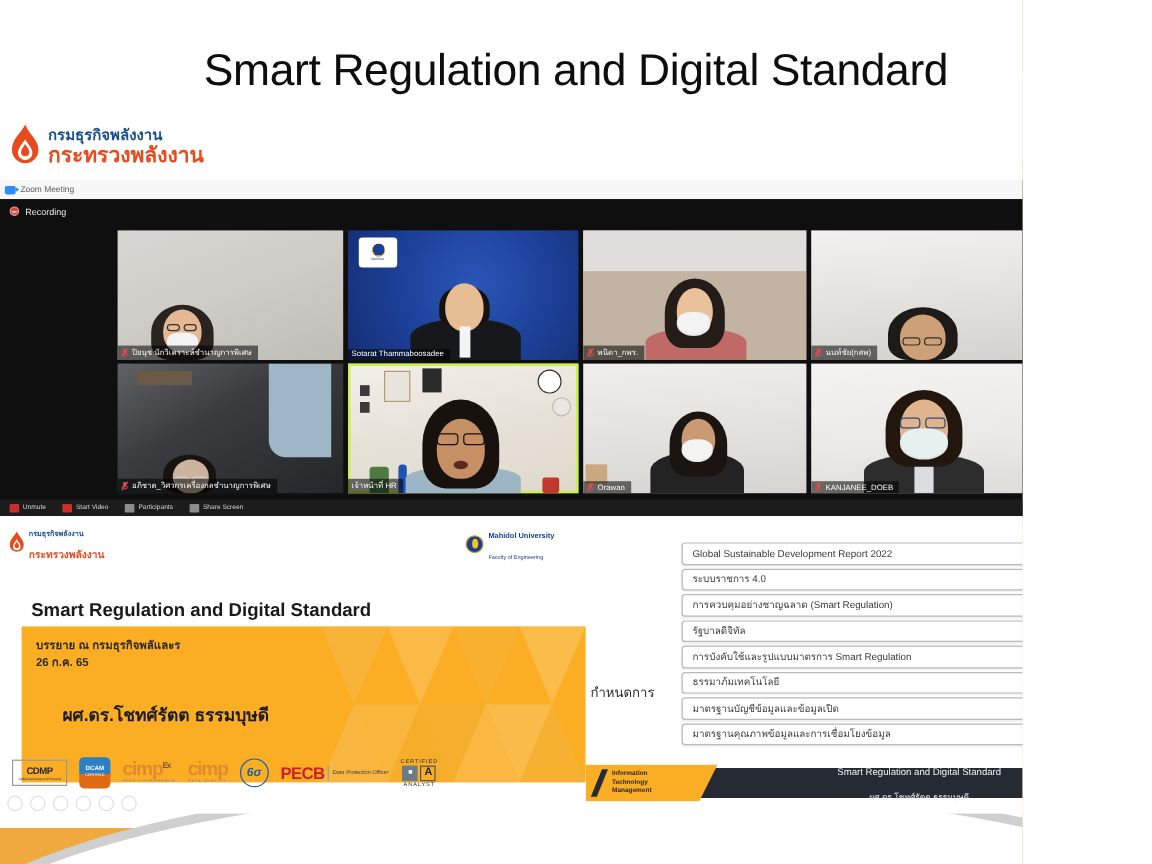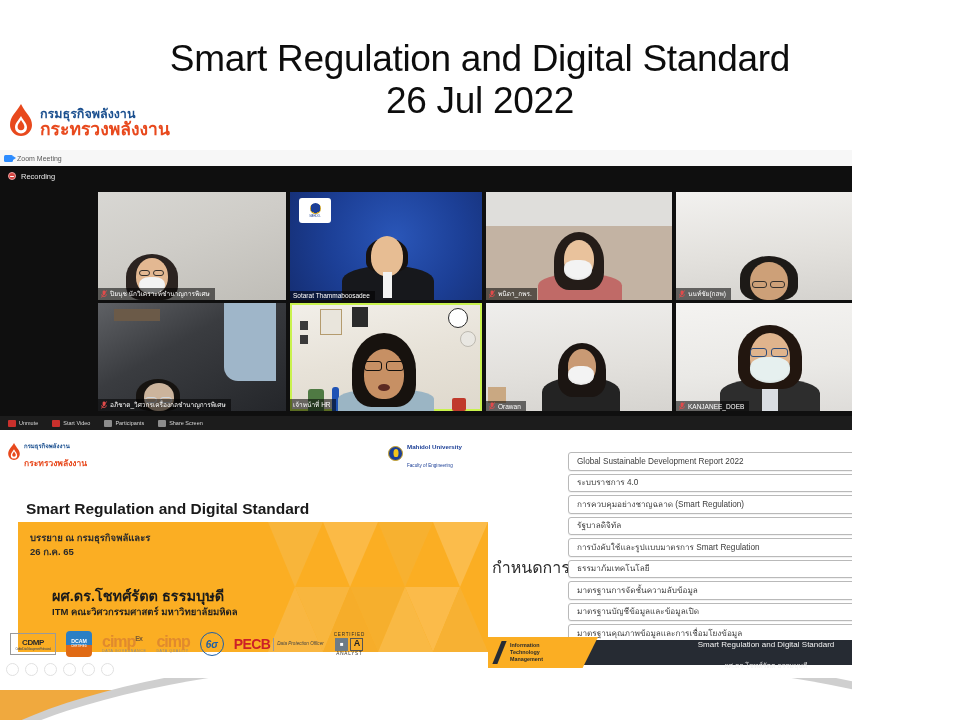--- a/index.html
+++ b/index.html
@@ -257,22 +257,22 @@
   .ss-speaker {
     position:absolute; left: 34px; top: 62px;
     font-size: 14.5px; color:#1b1b1b; font-weight:700;
   }
   .ss-affil {
     position:absolute; left: 34px; top: 82px;
     font-size: 9.5px; color:#1f1f1f; font-weight:700;
   }
 
   .ss-kamnod {
-    position: absolute; left: 492px; top: 125px;
-    font-size: 16px; color: #2b2b2b;
+    position: absolute; left: 492px; top: 138px;
+    font-size: 11px; color: #2b2b2b;
   }
 
   
   .agenda {
     position: absolute; left: 568px; top: 22px;
     width: 380px;
     display: flex; flex-direction: column; gap: 3px;
   }
   .agenda-item {
     height: 18.5px;
@@ -384,21 +384,20 @@
 <body>
 
 <div id="slide-root">
 
   <div class="swoosh-top-shade"></div>
   <div class="swoosh-top"></div>
   <div class="body-white"></div>
 
   <div class="deck-title">
     <span>Smart Regulation and Digital Standard</span>
-    <span class="line2">26 Jul 2022</span>
   </div>
   <div class="title-rule"></div>
 
   <div class="moe-logo">
     <span class="flame">
       <svg width="26" height="36" viewBox="0 0 26 36">
         <path d="M13 0 C8 9 2 12 2 21 a11 11 0 0 0 22 0 C24 13 18 10 13 0 Z" fill="#E8491D"></path>
         <path d="M13 12 C10 17 7 19 7 23.5 a6 6 0 0 0 12 0 C19 19.5 16 17.5 13 12 Z" fill="#fff"></path>
         <path d="M13 16 C11.3 19 9.6 20.2 9.6 22.8 a3.4 3.4 0 0 0 6.8 0 C16.4 20.4 14.7 19 13 16 Z" fill="#E8491D"></path>
       </svg>
@@ -643,33 +642,31 @@
         <polygon points="82,65 137,65 110,130" fill="#f3b136"></polygon>
         <polygon points="137,65 192,65 165,130" fill="#fbc66a"></polygon>
         <polygon points="0,130 27,65 55,130" fill="#f8c05c"></polygon>
         <polygon points="55,130 82,65 110,130" fill="#f2ad30"></polygon>
         <polygon points="110,130 137,65 165,130" fill="#f9c25f"></polygon>
         <polygon points="165,130 192,65 220,130" fill="#f4b541"></polygon>
       </svg>
       <div class="ss-sub1">บรรยาย ณ กรมธุรกิจพลัและร</div>
       <div class="ss-sub2">26 ก.ค. 65</div>
       <div class="ss-speaker">ผศ.ดร.โชทศ์รัตต ธรรมบุษดี</div>
-      <div class="ss-affil">ITM คณะวิศวกรรมศาสตร์ มหาวิทยาลัยมหิดล</div>
     </div>
 
     <div class="ss-kamnod">กำหนดการ</div>
 
     <div class="agenda">
       <div class="agenda-item">Global Sustainable Development Report 2022</div>
       <div class="agenda-item">ระบบราชการ 4.0</div>
       <div class="agenda-item">การควบคุมอย่างชาญฉลาด (Smart Regulation)</div>
       <div class="agenda-item">รัฐบาลดิจิทัล</div>
       <div class="agenda-item">การบังคับใช้และรูปแบบมาตรการ Smart Regulation</div>
       <div class="agenda-item">ธรรมาภ้มเทคโนโลยี</div>
-      <div class="agenda-item">มาตรฐานการจัดชั้นความลับข้อมูล</div>
       <div class="agenda-item">มาตรฐานบัญชีข้อมูลและข้อมูลเปิด</div>
       <div class="agenda-item">มาตรฐานคุณภาพข้อมูลและการเชื่อมโยงข้อมูล</div>
     </div>
 
     <div class="cert-row">
       <span class="cert cert-cdmp">
         <span>CDMP</span>
         <small>Certified Data Management Professional</small>
       </span>
       <span class="cert cert-dcam">

